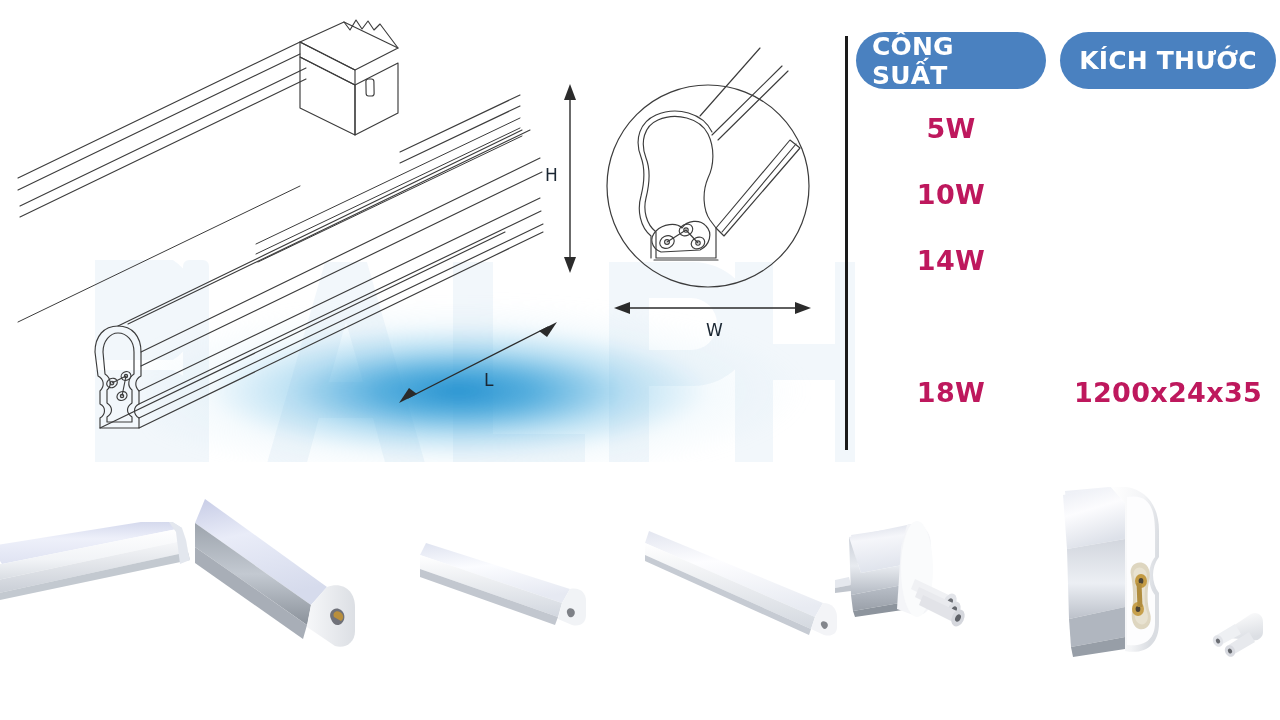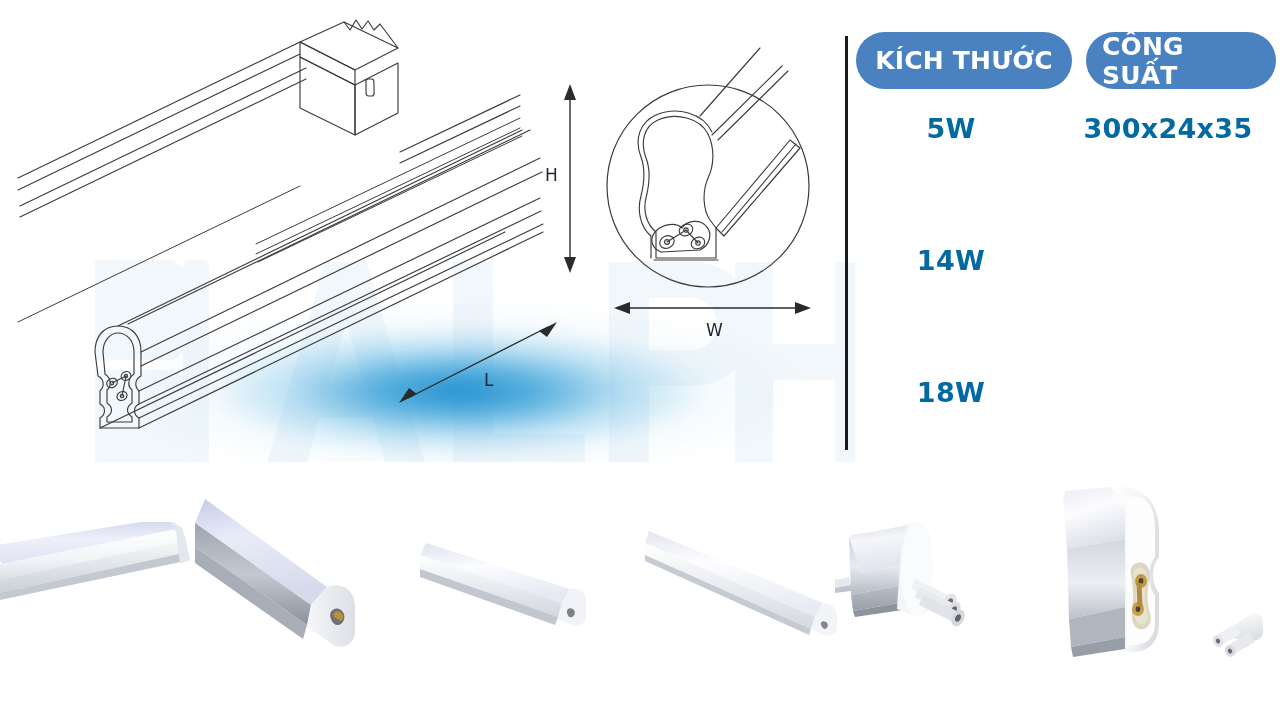--- a/index.html
+++ b/index.html
@@ -45,21 +45,21 @@
   .pill{
     display:flex;align-items:center;justify-content:center;
     background:#4a81c0;color:#ffffff;border-radius:32px;
     font-weight:700;font-size:25px;letter-spacing:.2px;
     height:57px;box-sizing:border-box;padding:0 16px;
   }
   .pill-power{width:190px;}
   .pill-size{width:216px;}
   .spec-rows{margin-top:6px;}
   .spec-row{display:flex;align-items:center;height:66px;}
-  .cell{font-weight:700;font-size:27px;color:#0369a1;text-align:center;letter-spacing:.3px;}
+  .cell{font-weight:700;font-size:27px;color:#be185d;text-align:center;letter-spacing:.3px;}
   .cell-power{width:190px;margin-right:14px;}
   .cell-size{width:216px;}
 
   
   .photos{position:absolute;left:0;top:462px;width:1280px;height:258px;background:#ffffff;}
   .photo{position:absolute;}
 </style>
 </head>
 <body>
 
@@ -232,37 +232,38 @@
   </svg>
 
   <span class="dim-letter dim-H">H</span>
   <span class="dim-letter dim-W">W</span>
   <span class="dim-letter dim-L">L</span>
 
   <div class="divider"></div>
 
   <div class="spec">
     <div class="spec-head">
+      <div class="pill pill-power">CÔNG SUẤT</div>
       <div class="pill pill-size">KÍCH THƯỚC</div>
-      <div class="pill pill-power">CÔNG SUẤT</div>
     </div>
     <div class="spec-rows" id="spec-rows">
         <div class="spec-row">
           <div class="cell cell-power">5W</div>
-          <div class="cell cell-size">300x24x35</div>
         </div>
         <div class="spec-row">
+          <div class="cell cell-power">10W</div>
         </div>
         <div class="spec-row">
           <div class="cell cell-power">14W</div>
         </div>
         <div class="spec-row">
         </div>
         <div class="spec-row">
           <div class="cell cell-power">18W</div>
+          <div class="cell cell-size">1200x24x35</div>
         </div>
       </div>
   </div>
 
   <div class="photos">
 
     <svg class="photo" style="left:-10px;top:60px;" width="210" height="110" viewBox="0 0 210 110">
       <defs>
         <linearGradient id="p1a" x1="0" y1="0" x2="0" y2="1">
           <stop offset="0" stop-color="#cfd4ea"></stop>

